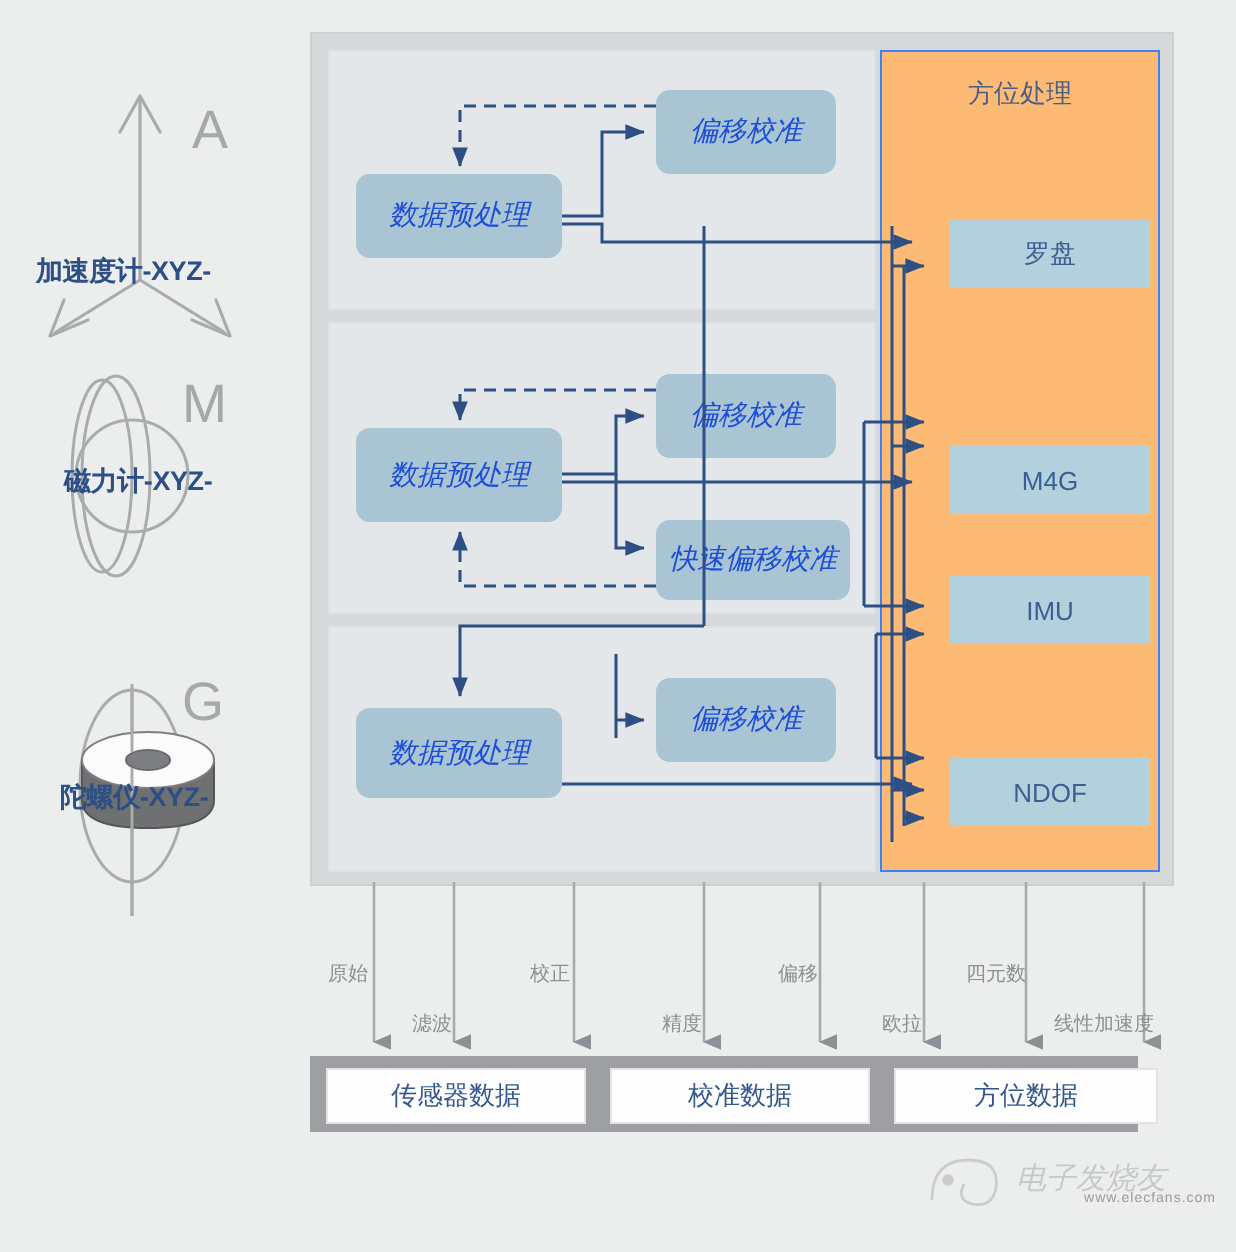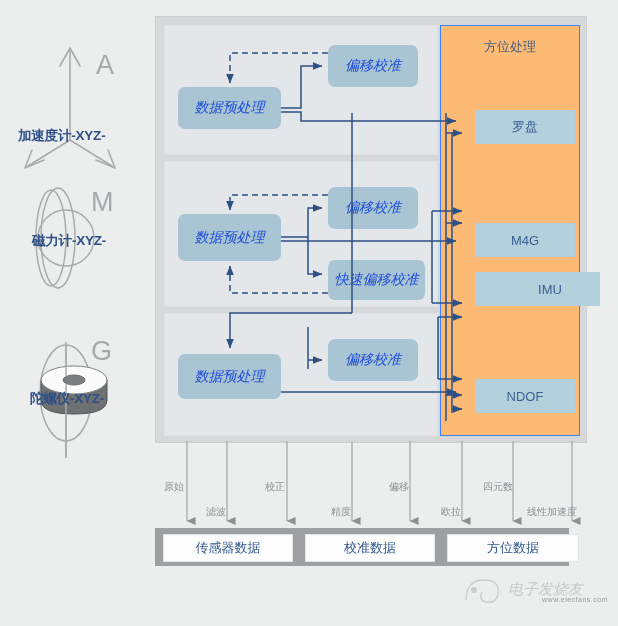--- a/index.html
+++ b/index.html
@@ -135,21 +135,21 @@
   <div class="outer-card">
 
     <div class="sensor-panel" style="left:8px;top:8px;width:272px;height:128px;"></div>
     <div class="sensor-panel" style="left:8px;top:144px;width:272px;height:144px;"></div>
     <div class="sensor-panel" style="left:8px;top:296px;width:272px;height:121px;"></div>
 
     <div class="orient-panel">
       <div class="orient-title">方位处理</div>
       <div class="obox" style="top:84px;">罗盘</div>
       <div class="obox" style="top:166px;margin-top:31px;">M4G</div>
-      <div class="obox" style="top:246px;padding-left:25px;">IMU</div>
+      <div class="obox" style="top:262px;">IMU</div>
       <div class="obox" style="top:353px;">NDOF</div>
     </div>
 
     <div class="pbox" style="left:22px;top:70px;width:103px;height:42px;">数据预处理</div>
     <div class="pbox" style="left:172px;top:28px;width:90px;height:42px;">偏移校准</div>
 
     <div class="pbox" style="left:22px;top:197px;width:103px;height:47px;">数据预处理</div>
     <div class="pbox" style="left:172px;top:170px;width:90px;height:42px;">偏移校准</div>
     <div class="pbox" style="left:172px;top:243px;width:97px;height:40px;">快速偏移校准</div>
 

